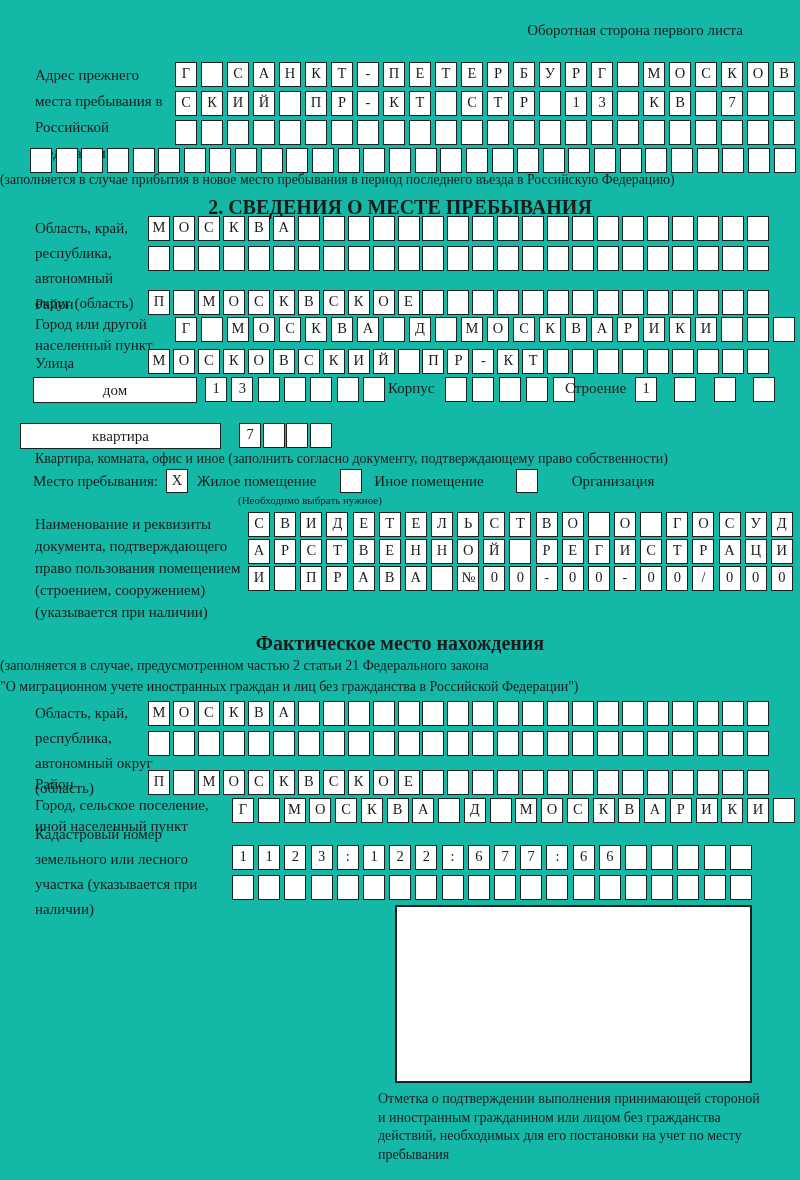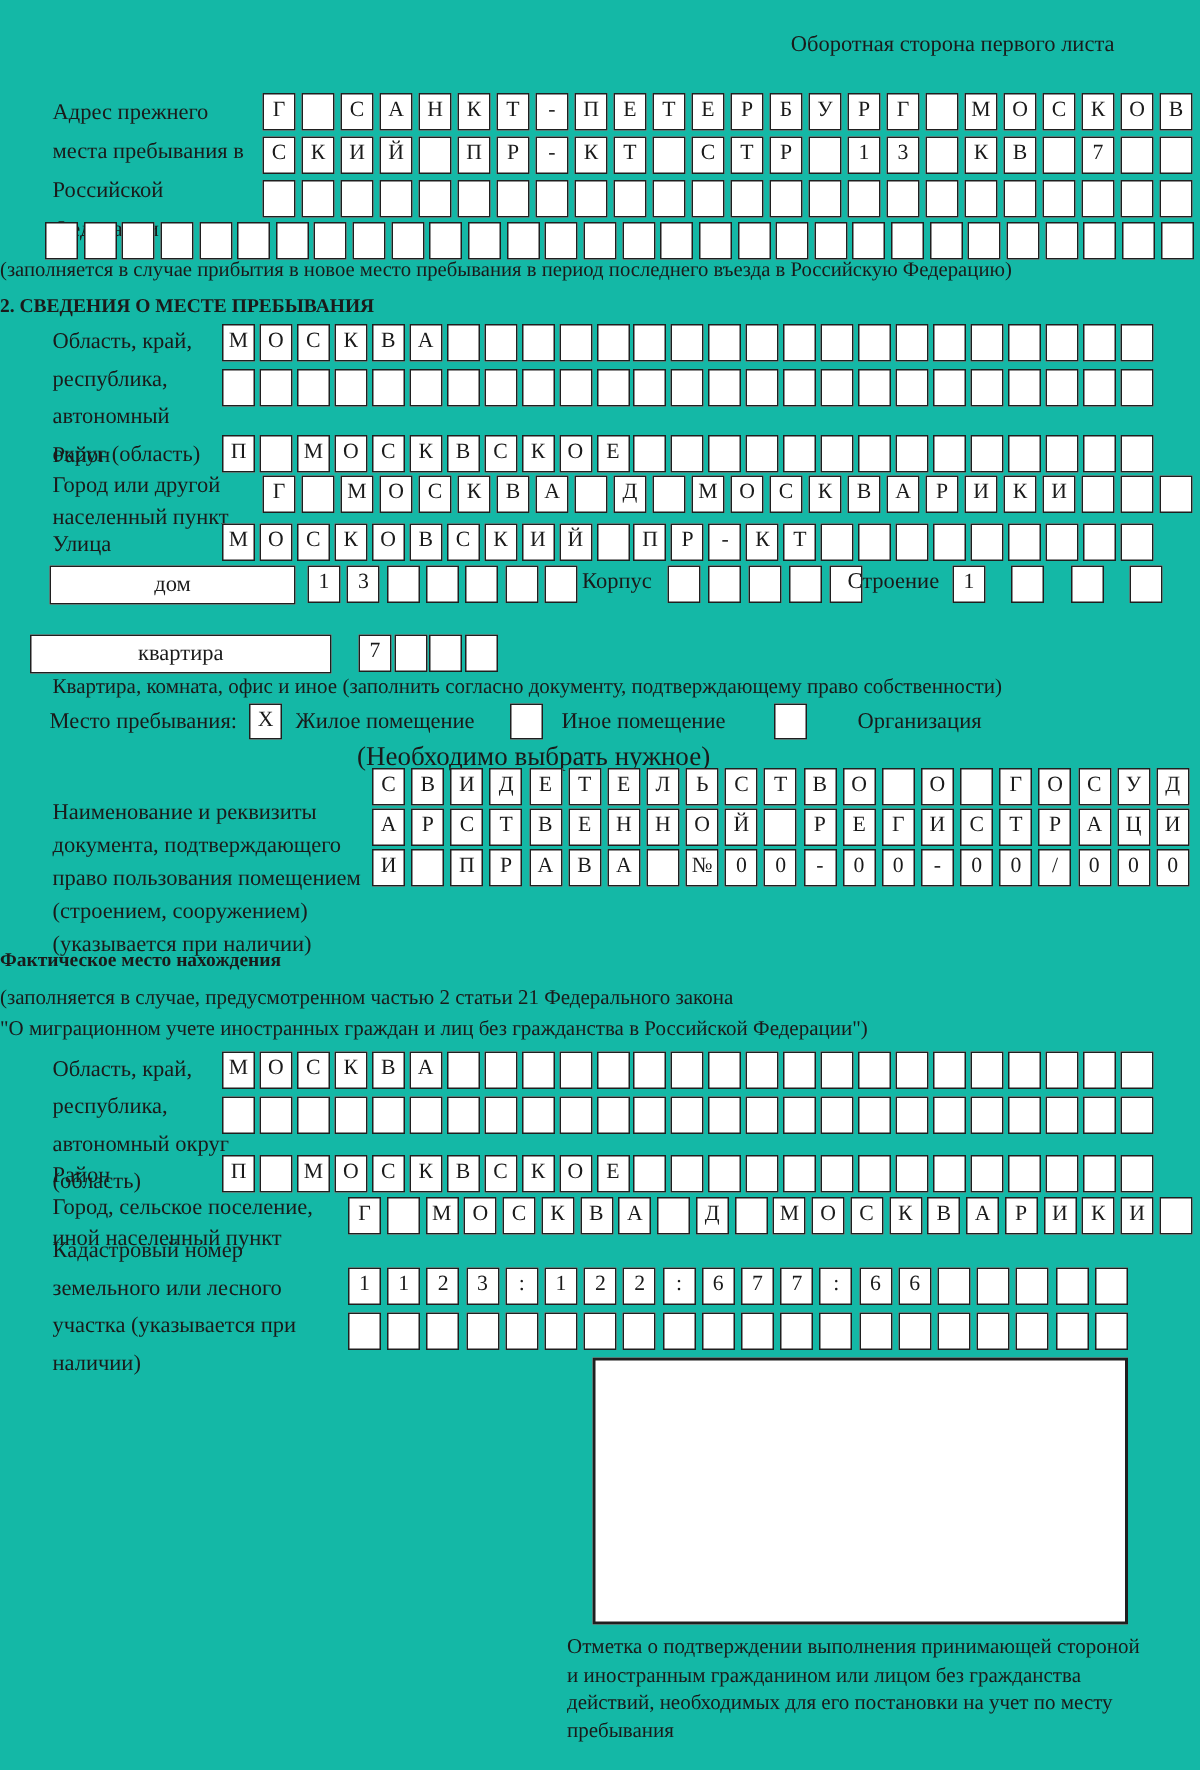--- a/index.html
+++ b/index.html
@@ -5,22 +5,22 @@
   html,body { margin:0; padding:0; background:#fff; }
   .page {
     position:relative; width:800px; height:1180px;
     background:#14b8a6; color:#1a1a1a;
     font-family:Liberation Serif, serif; font-size:15px;
     overflow:hidden;
   }
   .abs { position:absolute; }
   .side-note { top:22px; right:57px; font-size:15px; }
   .lbl { line-height:25px; }
-  .lbl-tight { line-height:22px;margin-top:18px; }
-  .sec-title { left:0; width:100%; font-weight:bold; font-size:13px; }
+  .lbl-tight { line-height:22px; }
+  .sec-title { left:0; width:100%; text-align:center; font-weight:bold; font-size:20px; }
   .note-c { left:0; width:100%; font-size:13.8px; }
   .note-l { font-size:14px; }
   .boxrow { display:flex; justify-content:space-between; height:25px; }
   .cell {
     flex:none; box-sizing:border-box; width:22px; height:25px;
     border:1.5px solid #1f1f1f; text-align:center;
     font-size:14.5px; line-height:21px; overflow:hidden; background:#fff;
   }
   .longbox {
     box-sizing:border-box; border:1.5px solid #1f1f1f; height:26px;
@@ -335,21 +335,21 @@
     <span>Место пребывания:</span>
     <span class="checkbox" style="margin-left:8px">X</span>
     <span style="margin-left:9px">Жилое помещение</span>
     <span class="checkbox" style="margin-left:24px"></span>
     <span style="margin-left:12px">Иное помещение</span>
     <span class="checkbox" style="margin-left:32px"></span>
     <span style="margin-left:34px">Организация</span>
   </div>
 
   <div class="abs note-l" style="left:35px;top:451px">Квартира, комната, офис и иное (заполнить согласно документу, подтверждающему право собственности)</div>
-  <div class="abs" style="left:238px;top:494px;font-size:18px">(Необходимо выбрать нужное)</div>
+  <div class="abs" style="left:238px;top:494px;font-size:11px">(Необходимо выбрать нужное)</div>
 
   <div class="abs lbl-tight" style="left:35px;top:513px;width:212px">Наименование и реквизиты документа, подтверждающего право пользования помещением (строением, сооружением) (указывается при наличии)</div>
   <div class="abs boxrow" style="left:248px;top:512px;width:545px">
       <span class="cell">С</span>
       <span class="cell">В</span>
       <span class="cell">И</span>
       <span class="cell">Д</span>
       <span class="cell">Е</span>
       <span class="cell">Т</span>
       <span class="cell">Е</span>

